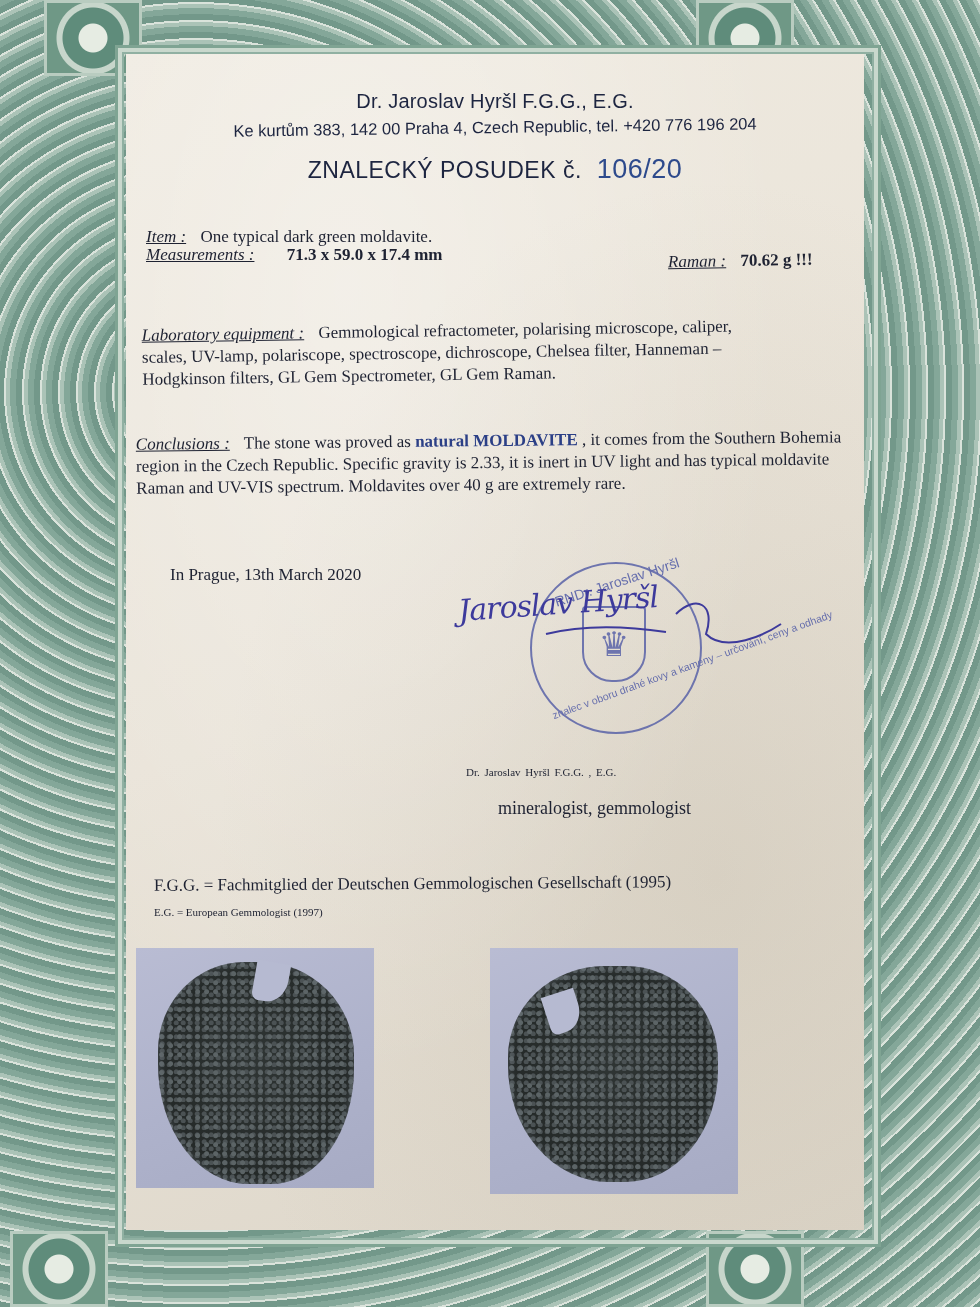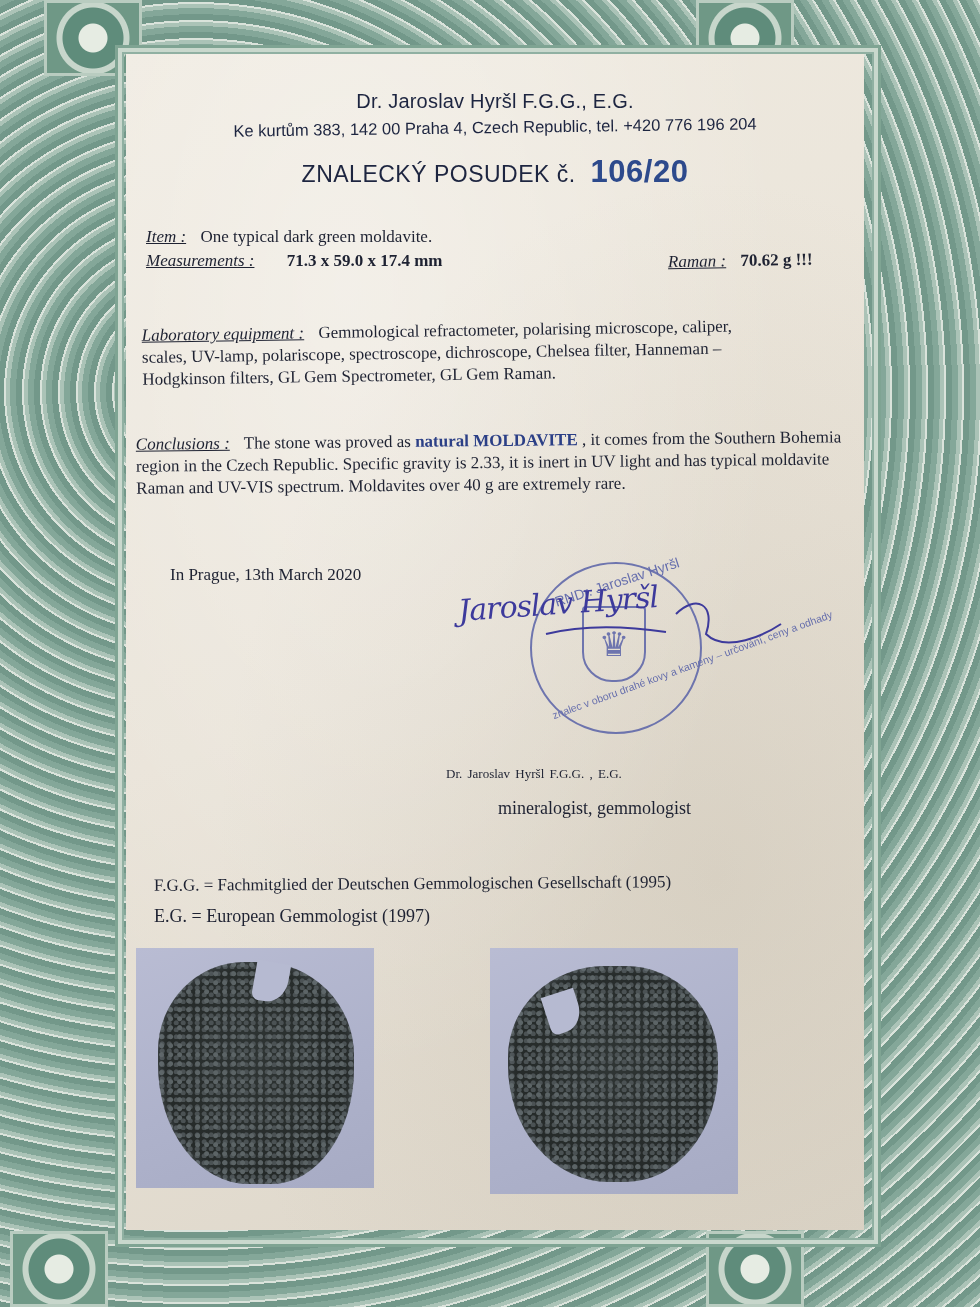--- a/index.html
+++ b/index.html
@@ -42,29 +42,29 @@
       background:
         radial-gradient(ellipse at 30% 20%, rgba(255,255,255,0.35), transparent 60%),
         radial-gradient(ellipse at 80% 70%, rgba(180,170,150,0.25), transparent 60%),
         linear-gradient(160deg, #efeae0 0%, #e9e3d8 50%, #ddd6c9 100%);
     }
 
     .header { position: absolute; left: 0; width: 738px; text-align: center; color: #1d2540; }
     .h-name { top: 36px; font-family: "Liberation Sans", sans-serif; font-size: 20px; letter-spacing: 0.2px; }
     .h-addr { top: 64px; font-family: "Liberation Sans", sans-serif; font-size: 16.5px; transform: rotate(-0.8deg); }
     .h-title { top: 100px; font-family: "Liberation Sans", sans-serif; font-size: 23px; letter-spacing: 0.5px; }
-    .h-title .num { color: #2d4a8c; font-weight: bold; font-size: 31px; margin-left: 8px; }
+    .h-title .num { color: #2d4a8c; font-weight: normal; font-size: 27px; margin-left: 8px; }
 
     .body-text { position: absolute; color: #1e2232; font-size: 17px; line-height: 22px; }
     .lbl { font-style: italic; text-decoration: underline; margin-right: 10px; }
     .bold { font-weight: bold; }
     .hl { color: #2b3f86; font-weight: bold; }
 
     .row-item { left: 20px; top: 172px; }
-    .row-meas { left: 20px; top: 196px; }
+    .row-meas { left: 20px; top: 190px; }
     .row-meas .val { font-weight: bold; margin-left: 18px; }
     .row-weight { left: 542px; top: 196px; transform: rotate(-1deg); }
     .row-lab { left: 16px; top: 266px; width: 620px; transform: rotate(-0.9deg); }
     .row-concl { left: 10px; top: 376px; width: 710px; transform: rotate(-0.6deg); }
     .row-place { left: 0; top: 510px; margin-left: 44px; }
 
     .stamp {
       position: absolute; left: 404px; top: 508px; width: 168px; height: 168px;
       border: 2px solid #5a63a8; border-radius: 50%;
       color: #4f5aa6; opacity: 0.85;
@@ -77,25 +77,25 @@
     }
     .stamp-top { position: absolute; left: 20px; top: 10px; font-family: "Liberation Sans", sans-serif; font-size: 14px; transform: rotate(-18deg); white-space: nowrap; }
     .stamp-bottom { position: absolute; left: 16px; top: 118px; font-family: "Liberation Sans", sans-serif; font-size: 10.5px; transform: rotate(-20deg); white-space: nowrap; width: 160px; line-height: 13px; }
     .signature {
       position: absolute; left: 332px; top: 532px; font-family: "DejaVu Serif", serif;
       font-style: italic; font-size: 30px; color: #3d3a9c; transform: rotate(-4deg); white-space: nowrap;
       letter-spacing: -1px;
     }
     .sig-swash { position: absolute; left: 300px; top: 540px; width: 360px; height: 70px; }
 
-    .sign-name { position: absolute; left: 320px; top: 712px; font-size: 13px; color: #1e2232; word-spacing: 2px; }
+    .sign-name { position: absolute; left: 340px; top: 712px; font-size: 11px; color: #1e2232; word-spacing: 2px; }
     .sign-role { position: absolute; left: 372px; top: 744px; font-size: 18px; color: #1e2232; }
 
     .abbr1 { position: absolute; left: 28px; top: 820px; font-size: 17px; color: #1e2232; transform: rotate(-0.4deg); }
-    .abbr2 { position: absolute; left: 28px; top: 852px; font-size: 18px; color: #1e2232; }
+    .abbr2 { position: absolute; left: 28px; top: 852px; font-size: 11px; color: #1e2232; }
 
     .photo {
       position: absolute; top: 894px; width: 238px; height: 240px;
       background: linear-gradient(160deg, #b9bcd3 0%, #aeb2cb 55%, #a7abc4 100%);
     }
     .photo.p1 { left: 10px; width: 238px; }
     .photo.p2 { left: 364px; width: 248px; height: 246px; }
     .stone {
       position: absolute; left: 22px; top: 14px; width: 196px; height: 222px;
       border-radius: 44% 48% 42% 46% / 40% 42% 52% 54%;

